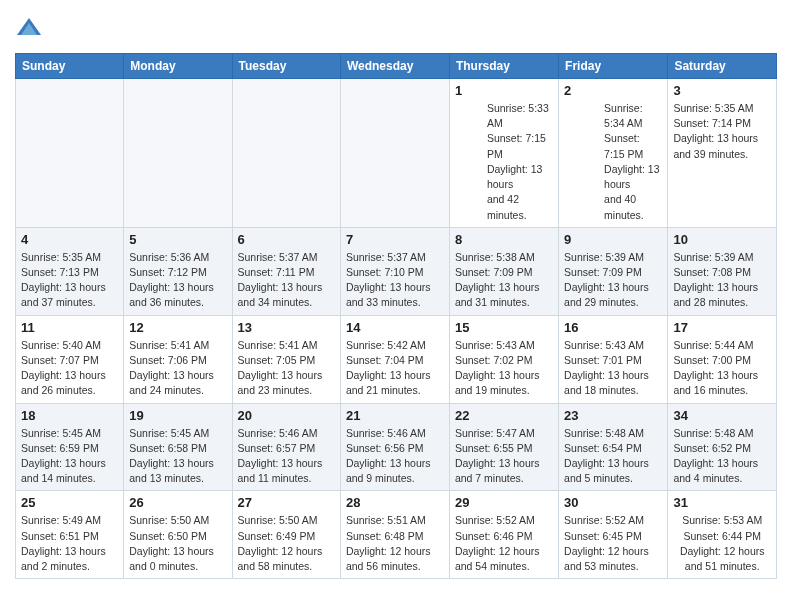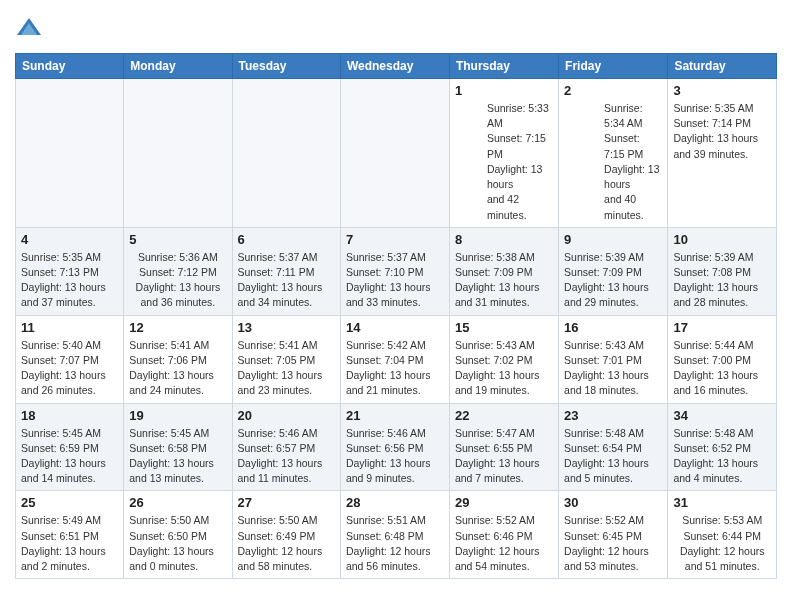--- a/index.html
+++ b/index.html
@@ -153,21 +153,21 @@
       <tr class="calendar-row">
         <td>
           <div class="day-num">4</div>
           <div class="day-info" style="white-space: pre-line;">Sunrise: 5:35 AM
 Sunset: 7:13 PM
 Daylight: 13 hours
 and 37 minutes.</div>
         </td>
         <td>
           <div class="day-num">5</div>
-          <div class="day-info" style="white-space: pre-line; text-align: center;">Sunrise: 5:36 AM
+          <div class="day-info" style="white-space: pre-line;">Sunrise: 5:36 AM
 Sunset: 7:12 PM
 Daylight: 13 hours
 and 36 minutes.</div>
         </td>
         <td>
           <div class="day-num">6</div>
           <div class="day-info" style="white-space: pre-line;">Sunrise: 5:37 AM
 Sunset: 7:11 PM
 Daylight: 13 hours
 and 34 minutes.</div>

